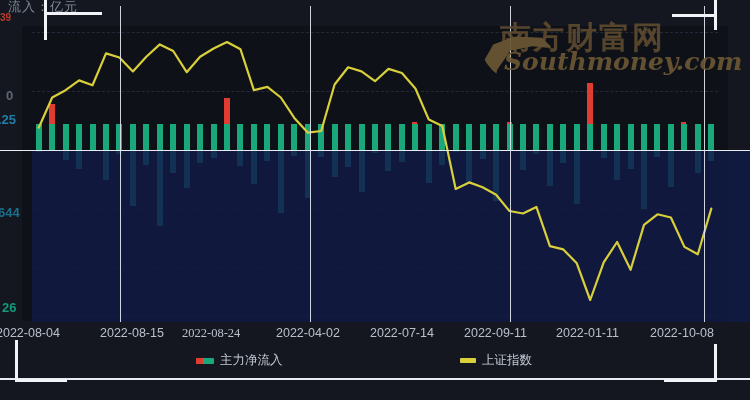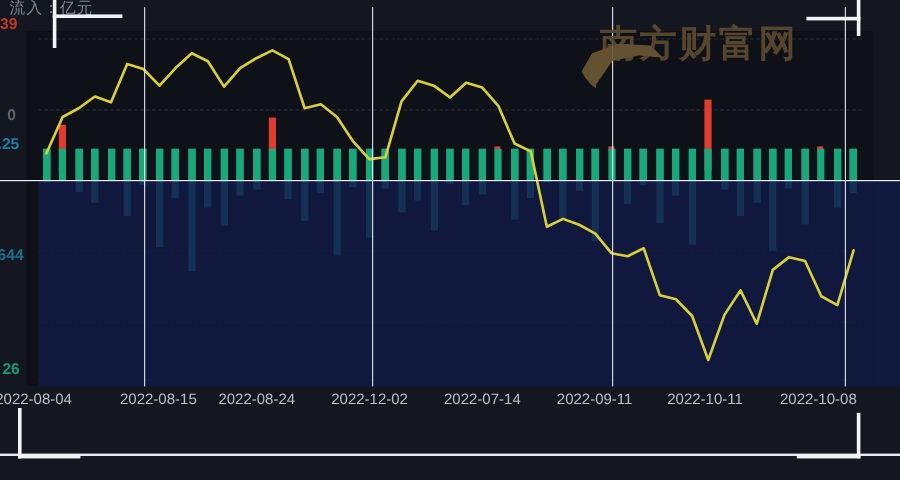--- a/index.html
+++ b/index.html
@@ -2,21 +2,21 @@
 <html><head>
 <meta charset="utf-8">
 <style>
   html,body{margin:0;padding:0;background:#0f1218;}
   body{width:750px;height:400px;overflow:hidden;font-family:"Liberation Sans","DejaVu Sans",sans-serif;}
   #stage{position:relative;width:750px;height:400px;background:#14171f;overflow:hidden;}
 
   
   .header-strip{position:absolute;left:0;top:0;width:750px;height:26px;background:#14171f;}
   .header-label{position:absolute;left:8px;top:-2px;font-size:13px;color:#7d8796;letter-spacing:1px;white-space:nowrap;}
-  .header-redval{position:absolute;left:0px;top:12px;font-size:13px;color:#c0392b;font-weight:bold;white-space:nowrap;}
+  .header-redval{position:absolute;left:0px;top:12px;font-size:10px;color:#c0392b;font-weight:bold;white-space:nowrap;}
 
   
   .chart-panel{position:absolute;left:22px;top:26px;width:706px;height:295px;background:#0e1118;}
   .plot{position:absolute;left:10px;top:6px;width:686px;height:285px;}
 
   .hgrid{position:absolute;left:0;width:100%;height:1px;background:#1e2330;}
   .hgrid.dashed{background:none;border-top:1px dashed #242a3a;}
 
   
   .zero-line{position:absolute;left:-32px;width:750px;height:1.4px;background:#e9ecf2;top:118px;z-index:9;}
@@ -213,34 +213,45 @@
   <div id="ylabels">
       <div class="ylab" style="left: 6px; top: 88px; color: rgb(91, 101, 117);">0</div>
       <div class="ylab" style="left: -2px; top: 112px; color: rgb(31, 127, 168);">.25</div>
       <div class="ylab" style="left: -2px; top: 205px; color: rgb(26, 111, 140);">644</div>
       <div class="ylab" style="left: 2px; top: 300px; color: rgb(19, 154, 122);">26</div>
     </div>
 
   <div class="watermark">
     <div class="wm-swoosh"></div>
     <div class="wm-cn">南方财富网</div>
+    <div class="wm-en">Southmoney.com</div>
   </div>
 
 
   <div class="xaxis" id="xaxis">
       <div class="xtick" style="left: -4px;">2022-08-04</div>
       <div class="xtick" style="left: 100px;">2022-08-15</div>
-      <div class="xtick" style="left: 182px;">2022-08-24</div>
-      <div class="xtick" style="left: 276px;">2022-12-02</div>
+      <div class="xtick" style="left: 182px; font-family: Liberation Serif, serif;">2022-08-24</div>
+      <div class="xtick" style="left: 276px;">2022-04-02</div>
       <div class="xtick" style="left: 370px;">2022-07-14</div>
       <div class="xtick" style="left: 464px;">2022-09-11</div>
-      <div class="xtick" style="left: 556px;">2022-10-11</div>
+      <div class="xtick" style="left: 556px;">2022-01-11</div>
       <div class="xtick" style="left: 650px;">2022-10-08</div>
     </div>
 
+  <div class="legend" id="legend">
+      <div class="leg-item" style="left: 196px;">
+        <span class="sw dual"></span>
+        <span>主力净流入</span>
+      </div>
+      <div class="leg-item" style="left: 460px;">
+        <span class="sw yellow"></span>
+        <span>上证指数</span>
+      </div>
+    </div>
 
   <div class="botline"></div>
 
   <div class="crop" style="left:44px;top:0px;width:3px;height:40px;"></div>
   <div class="crop" style="left:44px;top:12px;width:58px;height:3px;"></div>
   <div class="crop" style="left:714px;top:0px;width:3px;height:30px;"></div>
   <div class="crop" style="left:672px;top:14px;width:45px;height:3px;"></div>
   <div class="crop" style="left:15px;top:340px;width:3px;height:42px;"></div>
   <div class="crop" style="left:15px;top:379px;width:52px;height:3px;"></div>
   <div class="crop" style="left:714px;top:344px;width:3px;height:38px;"></div>

